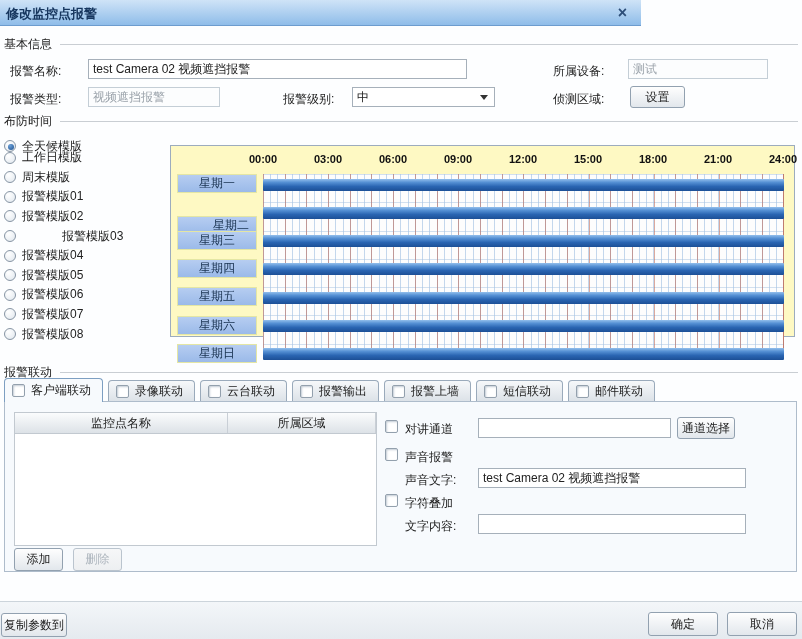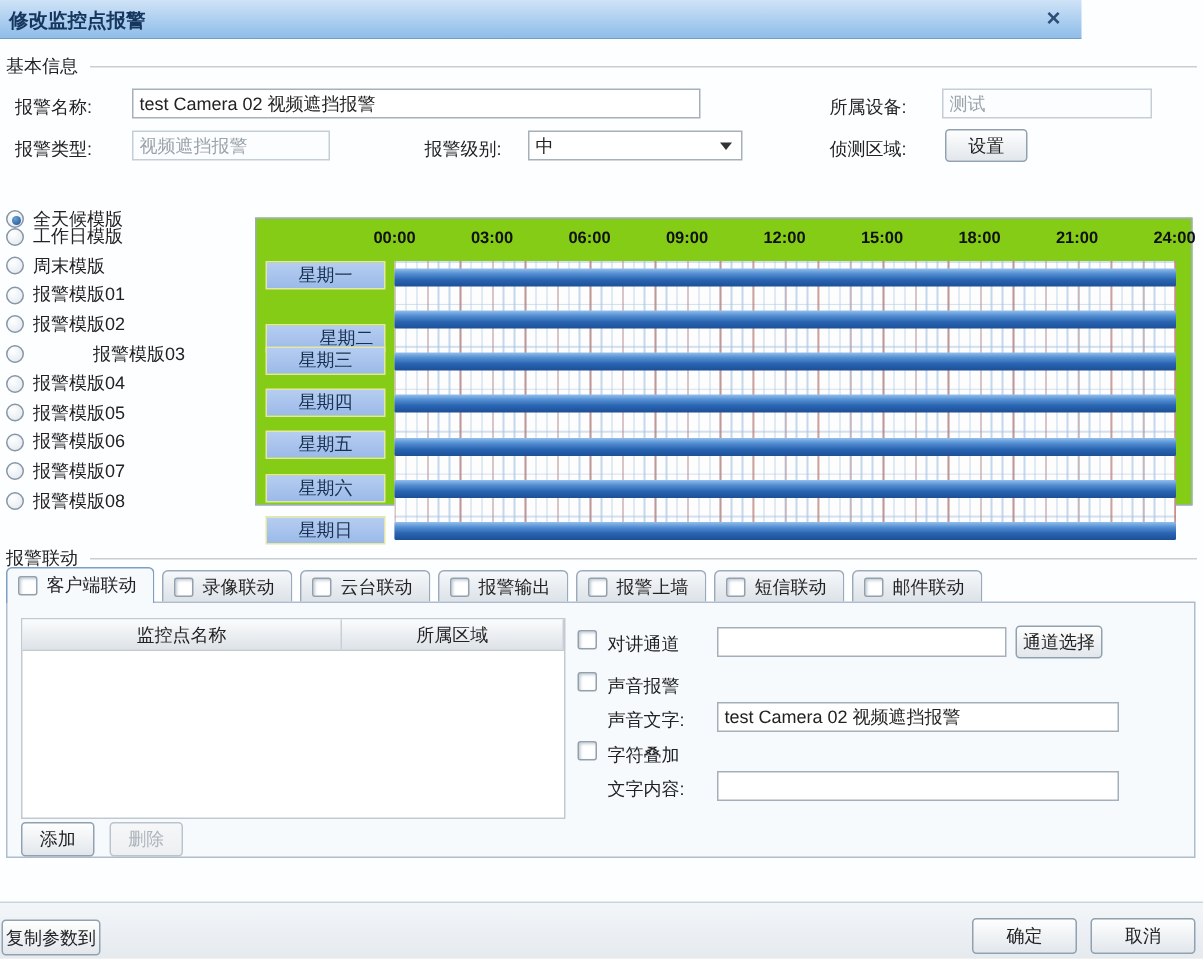--- a/index.html
+++ b/index.html
@@ -1,21 +1,21 @@
 <!DOCTYPE html>
 <html><head>
 <meta charset="utf-8">
 <style>
   * { margin:0; padding:0; box-sizing:border-box; }
   html,body { background:#e8e8e8; }
   body { font-family:"Liberation Sans","DejaVu Sans",sans-serif; }
   #dialog { position:relative; width:802px; height:639px; background:#fdfeff; overflow:hidden; font-size:12px; color:#222; margin:0; }
 
   
-  .titlebar { position:absolute; left:0; top:0; width:721px; height:26px;
+  .titlebar { position:absolute; left:0; top:0; width:641px; height:26px;
     background:linear-gradient(#cfe3f7,#8fbde9); border-bottom:1px solid #6d9cce; }
   .title-text { position:absolute; left:6px; top:5px; font-weight:bold; font-size:13px; color:#16365e; }
   .close-x { position:absolute; right:14px; top:3px; font-size:16px; font-weight:bold; color:#2d4e78; cursor:pointer; line-height:20px; }
 
   
   .section { position:absolute; display:flex; align-items:center; gap:8px; width:794px; left:4px; }
   .section .sec-label { white-space:nowrap; color:#222; }
   .section .line { flex:1; height:1px; background:#c9ced3; }
 
   .lbl { position:absolute; white-space:nowrap; color:#222; }
@@ -35,21 +35,21 @@
   
   #template-list { position:absolute; left:4px; top:130px; width:162px; height:228px; }
   .radio-item { position:absolute; left:0; display:flex; align-items:center; gap:6px; height:16px; cursor:pointer; }
   .radio { width:12px; height:12px; border-radius:50%; border:1px solid #8795a4;
     background:radial-gradient(circle at 35% 30%, #ffffff 0%, #e9eef3 70%, #d5dde4 100%); position:relative; flex:0 0 auto; }
   .radio.sel::after { content:''; position:absolute; left:3px; top:3px; width:6px; height:6px;
     border-radius:50%; background:radial-gradient(circle at 35% 30%, #6aa0d8, #1c4f8e); }
 
   
   #sched-panel { position:absolute; left:170px; top:145px; width:625px; height:192px;
-    background:#84cc16; border:1px solid #9cacbe; border-radius:0; }
+    background:#fef9c3; border:1px solid #9cacbe; border-radius:0; }
   .time-label { position:absolute; top:7px; transform:translateX(-50%); font-size:11px;
     font-weight:bold; color:#111; }
   #sched-grid { position:absolute; left:92px; top:28px; width:521px; height:185px;
     background-color:#fdfdfd;
     background-image:
       repeating-linear-gradient(to right, rgba(190,100,80,0.55) 0 1px, transparent 1px 21.7px),
       repeating-linear-gradient(to right, rgba(165,195,228,0.65) 0 1px, transparent 1px 7.23px),
       repeating-linear-gradient(to bottom, rgba(175,200,228,0.55) 0 1px, transparent 1px 14.15px);
     border-right:1px solid rgba(190,100,80,0.55); }
   .day-cell { position:absolute; left:6px; width:80px; height:19px;
@@ -109,20 +109,24 @@
 
   <span class="lbl" style="left:283px; top:91px;">报警级别:</span>
   <div class="select" style="left:352px; top:87px; width:143px;">
     <span class="sel-val">中</span>
     <span class="arrow"></span>
   </div>
 
   <span class="lbl" style="left:553px; top:91px;">侦测区域:</span>
   <div class="btn" style="left:630px; top:86px; width:55px; height:22px;">设置</div>
 
+  <div class="section" style="top:113px;">
+    <span class="sec-label">布防时间</span>
+    <span class="line"></span>
+  </div>
 
   <div id="template-list">
       <div class="radio-item" style="top: 0px; margin-top: 8px;">
         <span class="radio sel"></span>
         <span>全天候模版</span>
       </div>
       <div class="radio-item" style="top: 19.6px;">
         <span class="radio"></span>
         <span>工作日模版</span>
       </div>

